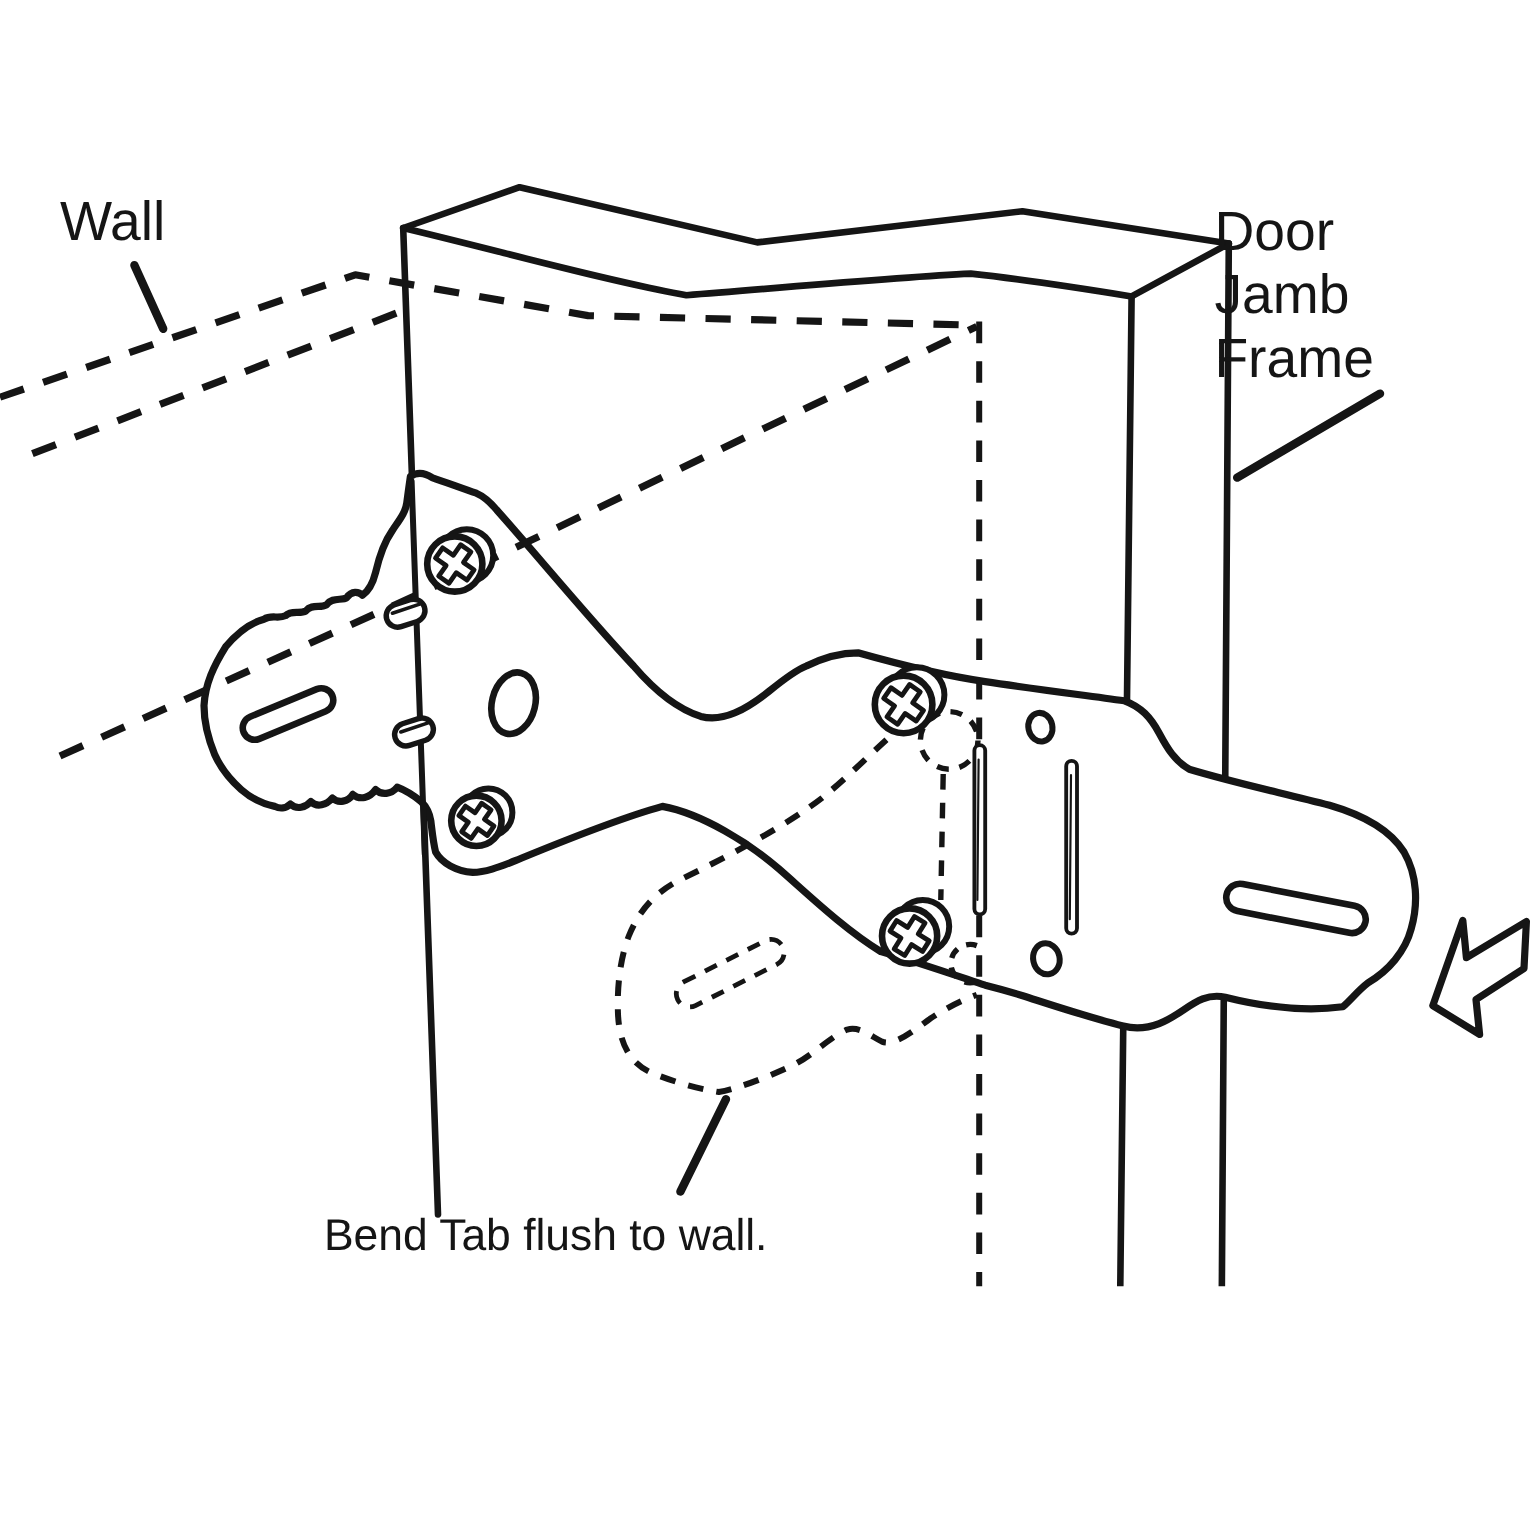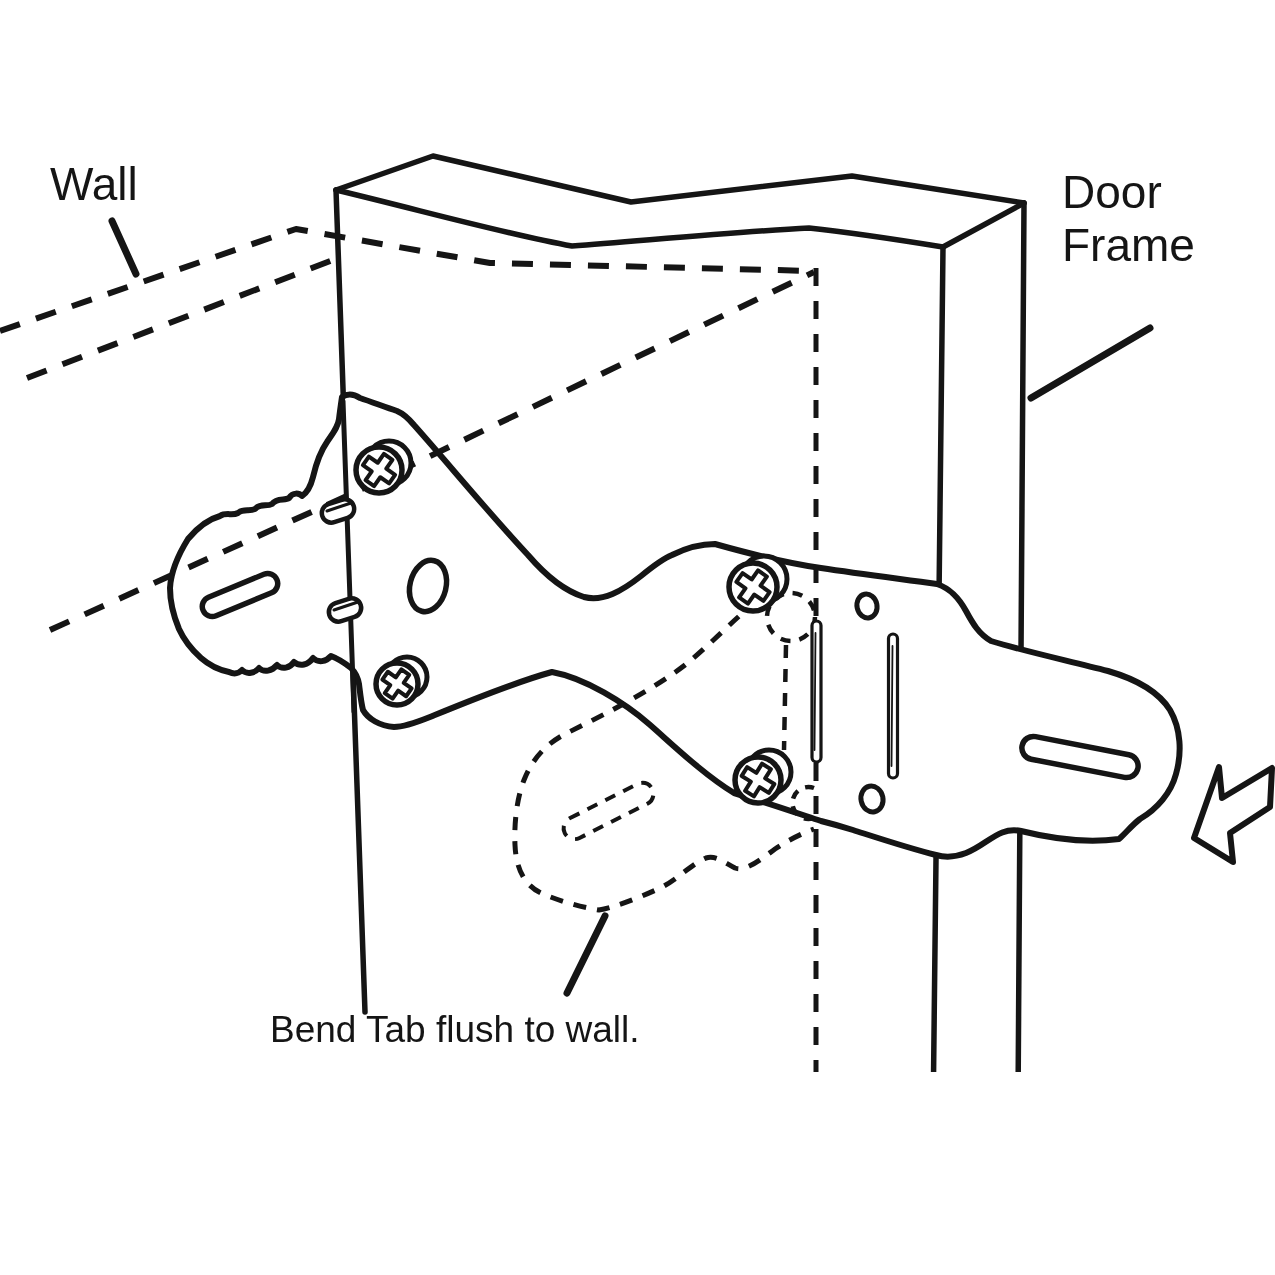--- a/index.html
+++ b/index.html
@@ -14,21 +14,21 @@
     overflow:hidden;
     font-family:"Liberation Sans","DejaVu Sans",sans-serif;
     color:var(--ink);
   }
   #stage svg{position:absolute;left:0;top:0;}
   .ln{stroke:var(--ink);fill:none;stroke-linejoin:round;stroke-linecap:round;}
   .lf{stroke:var(--ink);fill:var(--paper);stroke-linejoin:round;}
   .dash{stroke:var(--ink);fill:none;stroke-linejoin:round;stroke-linecap:butt;}
   .label{position:absolute;white-space:nowrap;line-height:1.0;}
   .label-wall{left:50px;top:161px;font-size:46px;}
-  .label-djf{left:1062px;top:166px;font-size:46px;line-height:53px;}
+  .label-djf{left:1012px;top:166px;font-size:46px;line-height:53px;}
   .label-bend{left:270px;top:1004px;font-size:37px;line-height:51px;}
   .label div{display:block;}
 </style>
 </head>
 <body>
 
 <div id="stage">
 
   <svg width="1275" height="1275" viewBox="0 0 1275 1275">
 
@@ -186,20 +186,21 @@
       <path class="ln" stroke-width="7" d="M605,916 L567,993"></path>
     </g>
   </svg>
 
   <div class="label label-wall">
     <span>Wall</span>
   </div>
 
   <div class="label label-djf">
     <div>Door</div>
+    <div>Jamb</div>
     <div>Frame</div>
   </div>
 
   <div class="label label-bend">
     <div>Bend Tab flush to wall.</div>
   </div>
 
 </div>
 
 </body></html>

